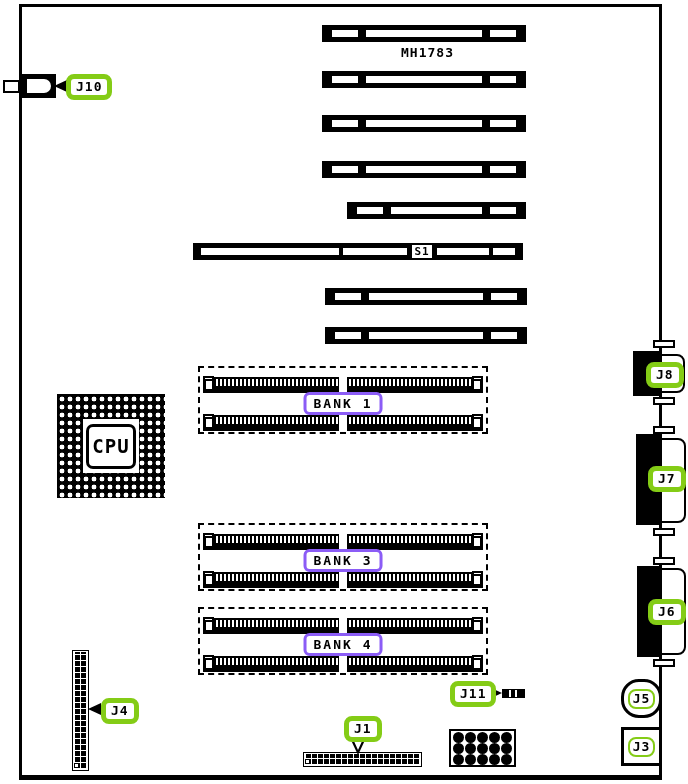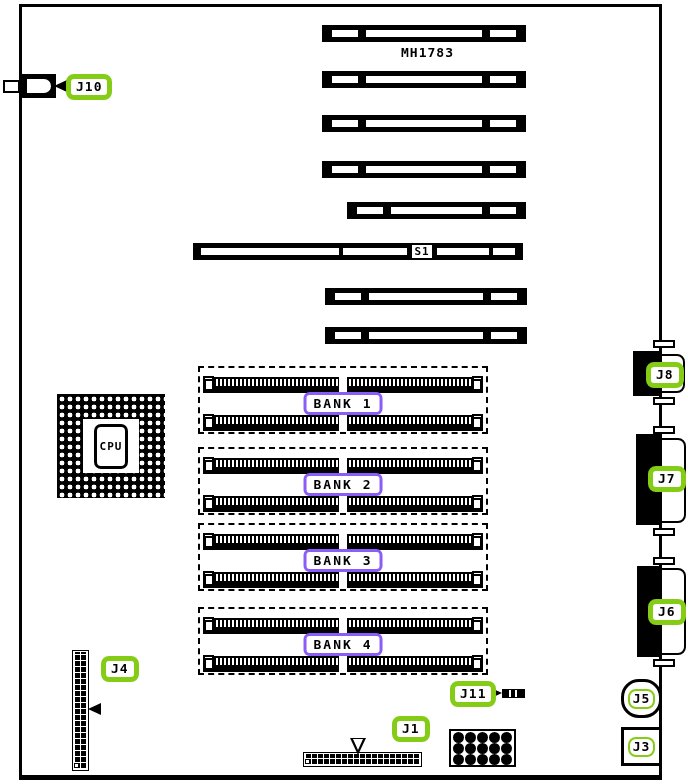--- a/index.html
+++ b/index.html
@@ -37,21 +37,21 @@
             border-left:5px solid transparent;border-right:5px solid transparent;
             border-top:11px solid #fff;}
 
   
   .cpu{position:absolute;left:57px;top:394px;width:108px;height:104px;background-color:#000;
        background-image:radial-gradient(#fff 2.4px,transparent 2.6px);
        background-size:8px 8px;background-position:1px 1px;}
   .cpu-center{position:absolute;left:26px;top:25px;right:26px;bottom:25px;background:#fff;
               display:flex;align-items:center;justify-content:center;}
   .cpu-tag{background:#fff;border:3px solid #000;border-radius:7px;font-weight:bold;
-           font-size:11px;line-height:15px;padding:12px 3px;letter-spacing:1px;}
+           font-size:19px;line-height:15px;padding:12px 3px;letter-spacing:1px;}
 
   
   .bank{position:absolute;left:198px;width:290px;height:68px;border:2px dashed #000;}
   .simm-row{position:absolute;left:3px;right:3px;height:17px;display:flex;align-items:stretch;}
   .simm-row.top{top:8px;} .simm-row.bot{top:46px;}
   .clip{flex:0 0 11px;border:2px solid #000;background:#fff;position:relative;}
   .clip::after{content:"";position:absolute;width:6px;height:8px;border:2px solid #000;
                background:#fff;bottom:0;}
   .clip.l::after{right:-2px;} .clip.r::after{left:-2px;}
   .comb{flex:1 1 auto;margin-top:1px;border-top:2px solid #000;border-bottom:7px solid #000;
@@ -168,37 +168,20 @@
     </div>
     <div class="bank-tag">BANK 1</div>
     <div class="simm-row bot">
       <i class="clip l"></i>
         <i class="comb"></i>
         <i class="comb-gap"></i>
         <i class="comb"></i>
         <i class="clip r"></i>
     </div>
   </div>
-  <div class="bank" style="top:447px;">
-    <div class="simm-row top">
-      <i class="clip l"></i>
-        <i class="comb"></i>
-        <i class="comb-gap"></i>
-        <i class="comb"></i>
-        <i class="clip r"></i>
-    </div>
-    <div class="bank-tag">BANK 2</div>
-    <div class="simm-row bot">
-      <i class="clip l"></i>
-        <i class="comb"></i>
-        <i class="comb-gap"></i>
-        <i class="comb"></i>
-        <i class="clip r"></i>
-    </div>
-  </div>
   <div class="bank" style="top:523px;">
     <div class="simm-row top">
       <i class="clip l"></i>
         <i class="comb"></i>
         <i class="comb-gap"></i>
         <i class="comb"></i>
         <i class="clip r"></i>
     </div>
     <div class="bank-tag">BANK 3</div>
     <div class="simm-row bot">
@@ -223,23 +206,23 @@
         <i class="comb"></i>
         <i class="comb-gap"></i>
         <i class="comb"></i>
         <i class="clip r"></i>
     </div>
   </div>
 
   <div class="pin-header" style="left:72px;top:650px;width:17px;height:121px;"></div>
   <div class="pin1" style="left:74px;top:763px;"></div>
   <div class="ptr-left" style="left:88px;top:703px;"></div>
-  <div class="ref" style="left:101px;top:656px;">J4</div>
-
-  <div class="ref" style="left:344px;top:716px;margin-left:48px;">J1</div>
+  <div class="ref" style="left:101px;top:698px;">J4</div>
+
+  <div class="ref" style="left:344px;top:716px;">J1</div>
   <div class="ptr-down" style="left:350px;top:738px;"></div>
   <div class="pin-header" style="left:303px;top:752px;width:119px;height:15px;"></div>
   <div class="pin1" style="left:305px;top:759px;"></div>
 
   <div class="dot-grid">
     <i class="dot"></i>
       <i class="dot"></i>
       <i class="dot"></i>
       <i class="dot"></i>
       <i class="dot"></i>

